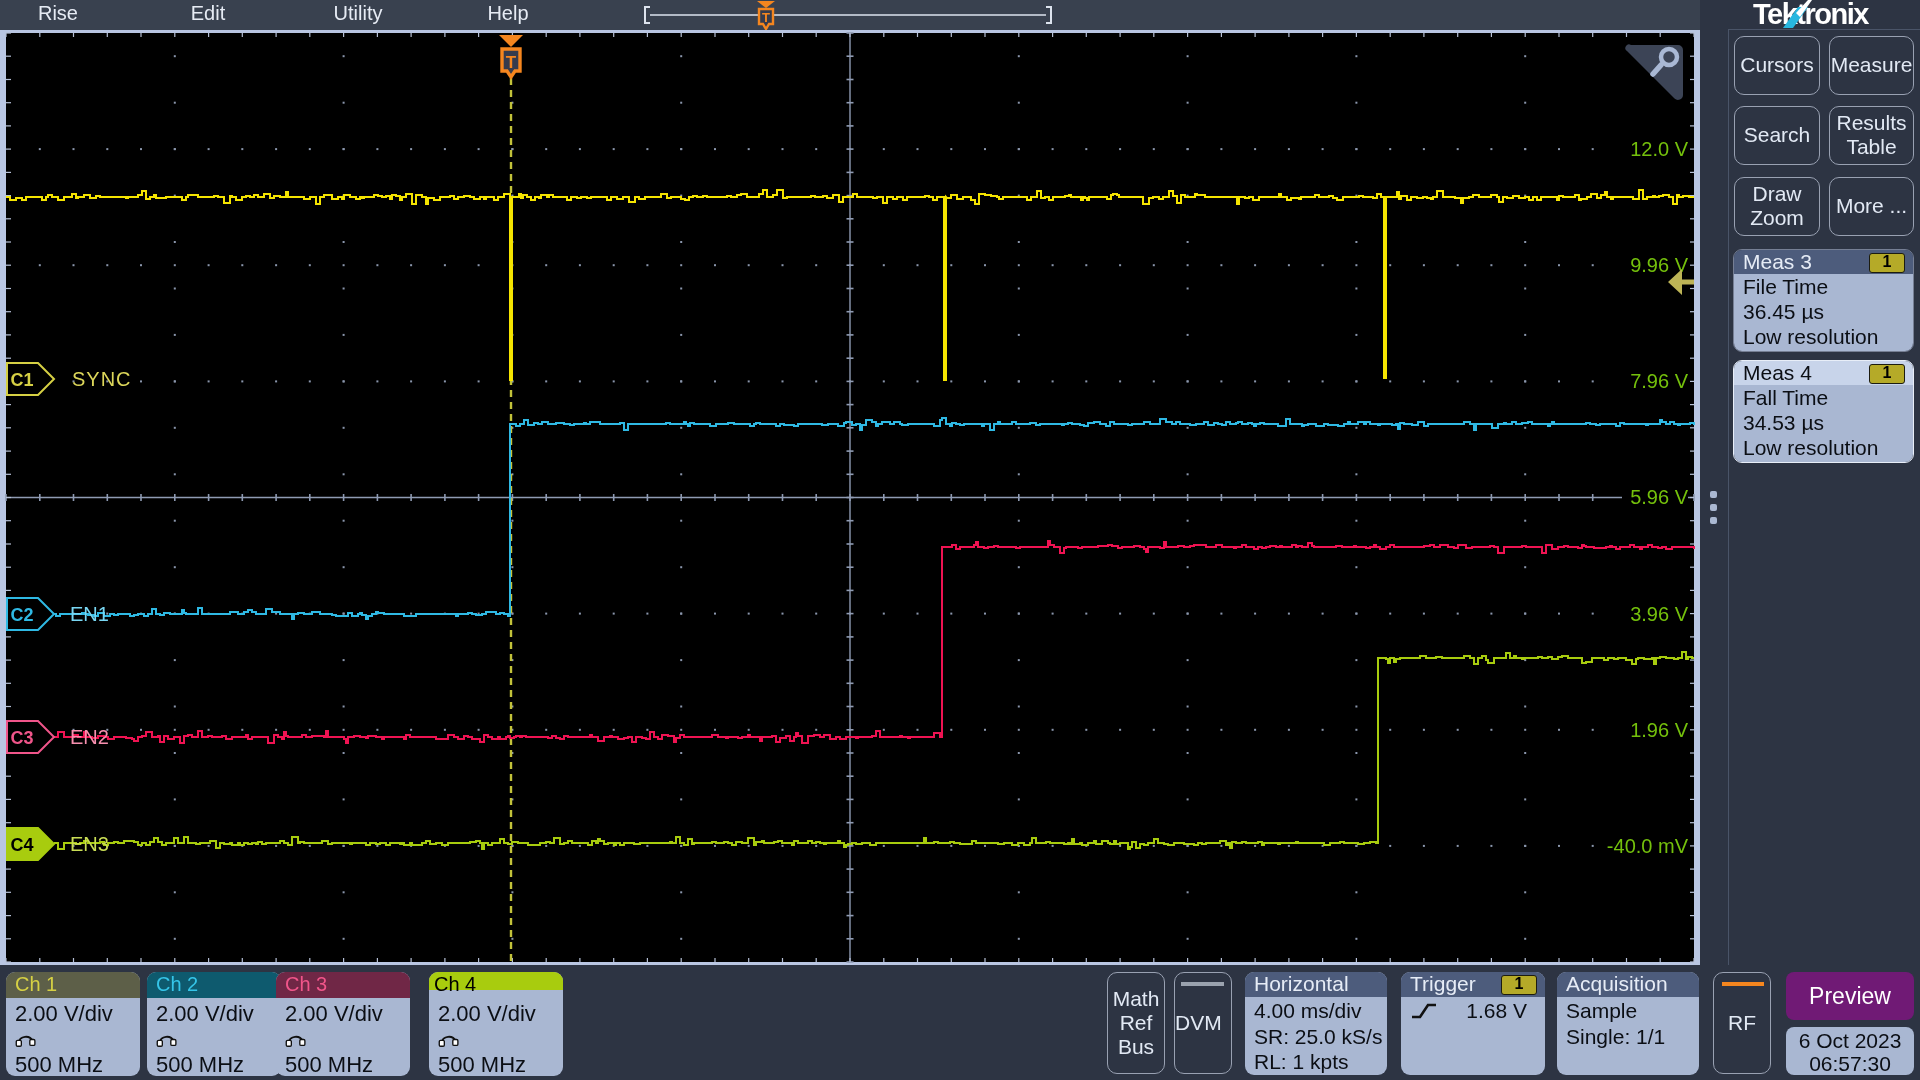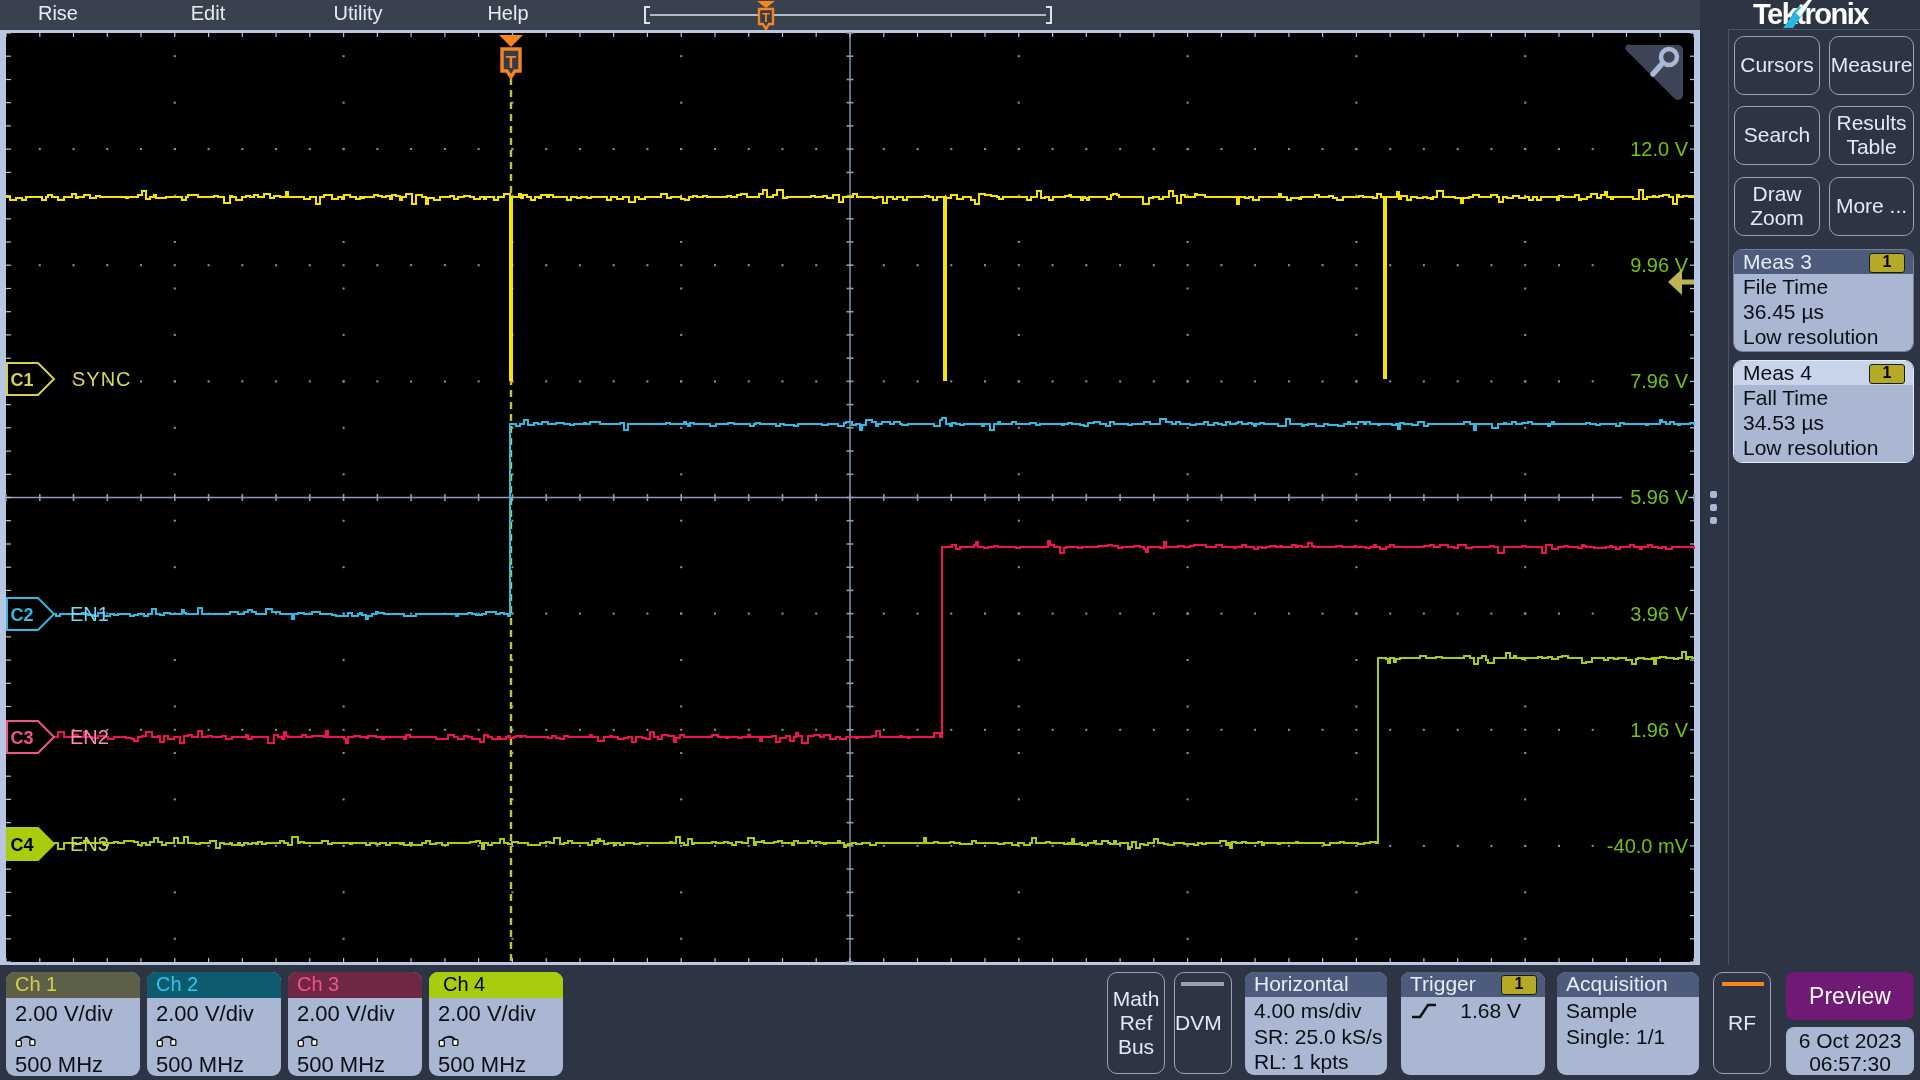--- a/index.html
+++ b/index.html
@@ -860,32 +860,32 @@
 <div style="position:absolute;left:147px;top:972px;width:134px;height:104px;border-radius:9px;overflow:hidden;background:#a9b7d2">
 <div style="height:26px;background:#0e5a6e;color:#35c4e8;font-size:20px;line-height:25px;padding-left:9px">Ch 2</div>
 <div style="position:absolute;left:9px;top:29px;color:#0b0e14;font-size:22px">2.00 V/div</div>
     <div style="position:absolute;left:9px;top:59px"><svg width="22" height="17" viewBox="0 0 26 20">
         <path d="M4,14 a9,9 0 0 1 17,-2" fill="none" stroke="#111" stroke-width="2.2"></path>
         <rect x="1.5" y="11" width="6" height="7" rx="1.5" fill="#fff" stroke="#111" stroke-width="1.6"></rect>
         <rect x="17.5" y="10" width="6" height="7" rx="1.5" fill="#fff" stroke="#111" stroke-width="1.6"></rect>
       </svg></div>
     <div style="position:absolute;left:9px;top:80px;color:#0b0e14;font-size:22px">500 MHz</div>
 </div>
-<div style="position:absolute;left:288px;top:972px;width:134px;height:104px;border-radius:9px;overflow:hidden;background:#a9b7d2">
+<div style="position:absolute;left:276px;top:972px;width:134px;height:104px;border-radius:9px;overflow:hidden;background:#a9b7d2">
 <div style="height:26px;background:#702746;color:#f0558a;font-size:20px;line-height:25px;padding-left:9px">Ch 3</div>
 <div style="position:absolute;left:9px;top:29px;color:#0b0e14;font-size:22px">2.00 V/div</div>
     <div style="position:absolute;left:9px;top:59px"><svg width="22" height="17" viewBox="0 0 26 20">
         <path d="M4,14 a9,9 0 0 1 17,-2" fill="none" stroke="#111" stroke-width="2.2"></path>
         <rect x="1.5" y="11" width="6" height="7" rx="1.5" fill="#fff" stroke="#111" stroke-width="1.6"></rect>
         <rect x="17.5" y="10" width="6" height="7" rx="1.5" fill="#fff" stroke="#111" stroke-width="1.6"></rect>
       </svg></div>
     <div style="position:absolute;left:9px;top:80px;color:#0b0e14;font-size:22px">500 MHz</div>
 </div>
 <div style="position:absolute;left:429px;top:972px;width:134px;height:104px;border-radius:9px;overflow:hidden;background:#a9b7d2">
-<div style="height:26px;background:#a8cc0e;color:#000;font-size:20px;line-height:25px;padding-left:14px">Ch 4</div>
+<div style="height:18px;background:#a8cc0e;color:#000;font-size:20px;line-height:25px;padding-left:5px">Ch 4</div>
 <div style="position:absolute;left:9px;top:29px;color:#0b0e14;font-size:22px">2.00 V/div</div>
     <div style="position:absolute;left:9px;top:59px"><svg width="22" height="17" viewBox="0 0 26 20">
         <path d="M4,14 a9,9 0 0 1 17,-2" fill="none" stroke="#111" stroke-width="2.2"></path>
         <rect x="1.5" y="11" width="6" height="7" rx="1.5" fill="#fff" stroke="#111" stroke-width="1.6"></rect>
         <rect x="17.5" y="10" width="6" height="7" rx="1.5" fill="#fff" stroke="#111" stroke-width="1.6"></rect>
       </svg></div>
     <div style="position:absolute;left:9px;top:80px;color:#0b0e14;font-size:22px">500 MHz</div>
 </div>
 <div style="position:absolute;left:1107px;top:972px;width:58px;height:102px;border:1.5px solid #99a1b2;border-radius:10px;box-sizing:border-box;color:#e2e9f4;font-size:21px;text-align:center;padding-top:14px">
     <div style="line-height:24px">Math</div>
@@ -902,21 +902,21 @@
       <div>4.00 ms/div</div>
       <div>SR: 25.0 kS/s</div>
       <div>RL: 1 kpts</div>
     </div>
 </div>
 <div style="position:absolute;left:1401px;top:972px;width:144px;height:103px;border-radius:9px;overflow:hidden;background:#a9b7d2">
 <div style="height:25px;background:#4d5c7c;color:#e6ecf6;font-size:21px;line-height:24px;padding-left:9px;position:relative">Trigger<div style="position:absolute;right:8px;top:3px;width:34px;height:18px;background:#b5aa28;border:1px solid #1c1c10;border-radius:3px;color:#000;font-size:16px;line-height:16px;text-align:center;font-weight:bold">1</div></div>
 <div style="color:#0b0e14;font-size:21px;padding:1px 0 0 9px;line-height:25.5px;position:relative">
       <div><svg width="30" height="24" viewBox="0 0 30 24" style="vertical-align:-4px">
           <path d="M2,19 h8 l8,-12 h8" fill="none" stroke="#111" stroke-width="2.6"></path>
-        </svg><span style="float:right;margin-right:24px">1.68 V</span></div>
+        </svg><span style="float:right;margin-right:18px">1.68 V</span></div>
     </div>
 </div>
 <div style="position:absolute;left:1557px;top:972px;width:142px;height:103px;border-radius:9px;overflow:hidden;background:#a9b7d2">
 <div style="height:25px;background:#4d5c7c;color:#e6ecf6;font-size:21px;line-height:24px;padding-left:9px;position:relative">Acquisition</div>
 <div style="color:#0b0e14;font-size:21px;padding:1px 0 0 9px;line-height:25.5px;position:relative">
       <div>Sample</div>
       <div>Single: 1/1</div>
     </div>
 </div>
 <div style="position:absolute;left:1713px;top:972px;width:58px;height:102px;border:1.5px solid #99a1b2;border-radius:10px;box-sizing:border-box;color:#e2e9f4;font-size:21px;text-align:center;padding-top:38px">

